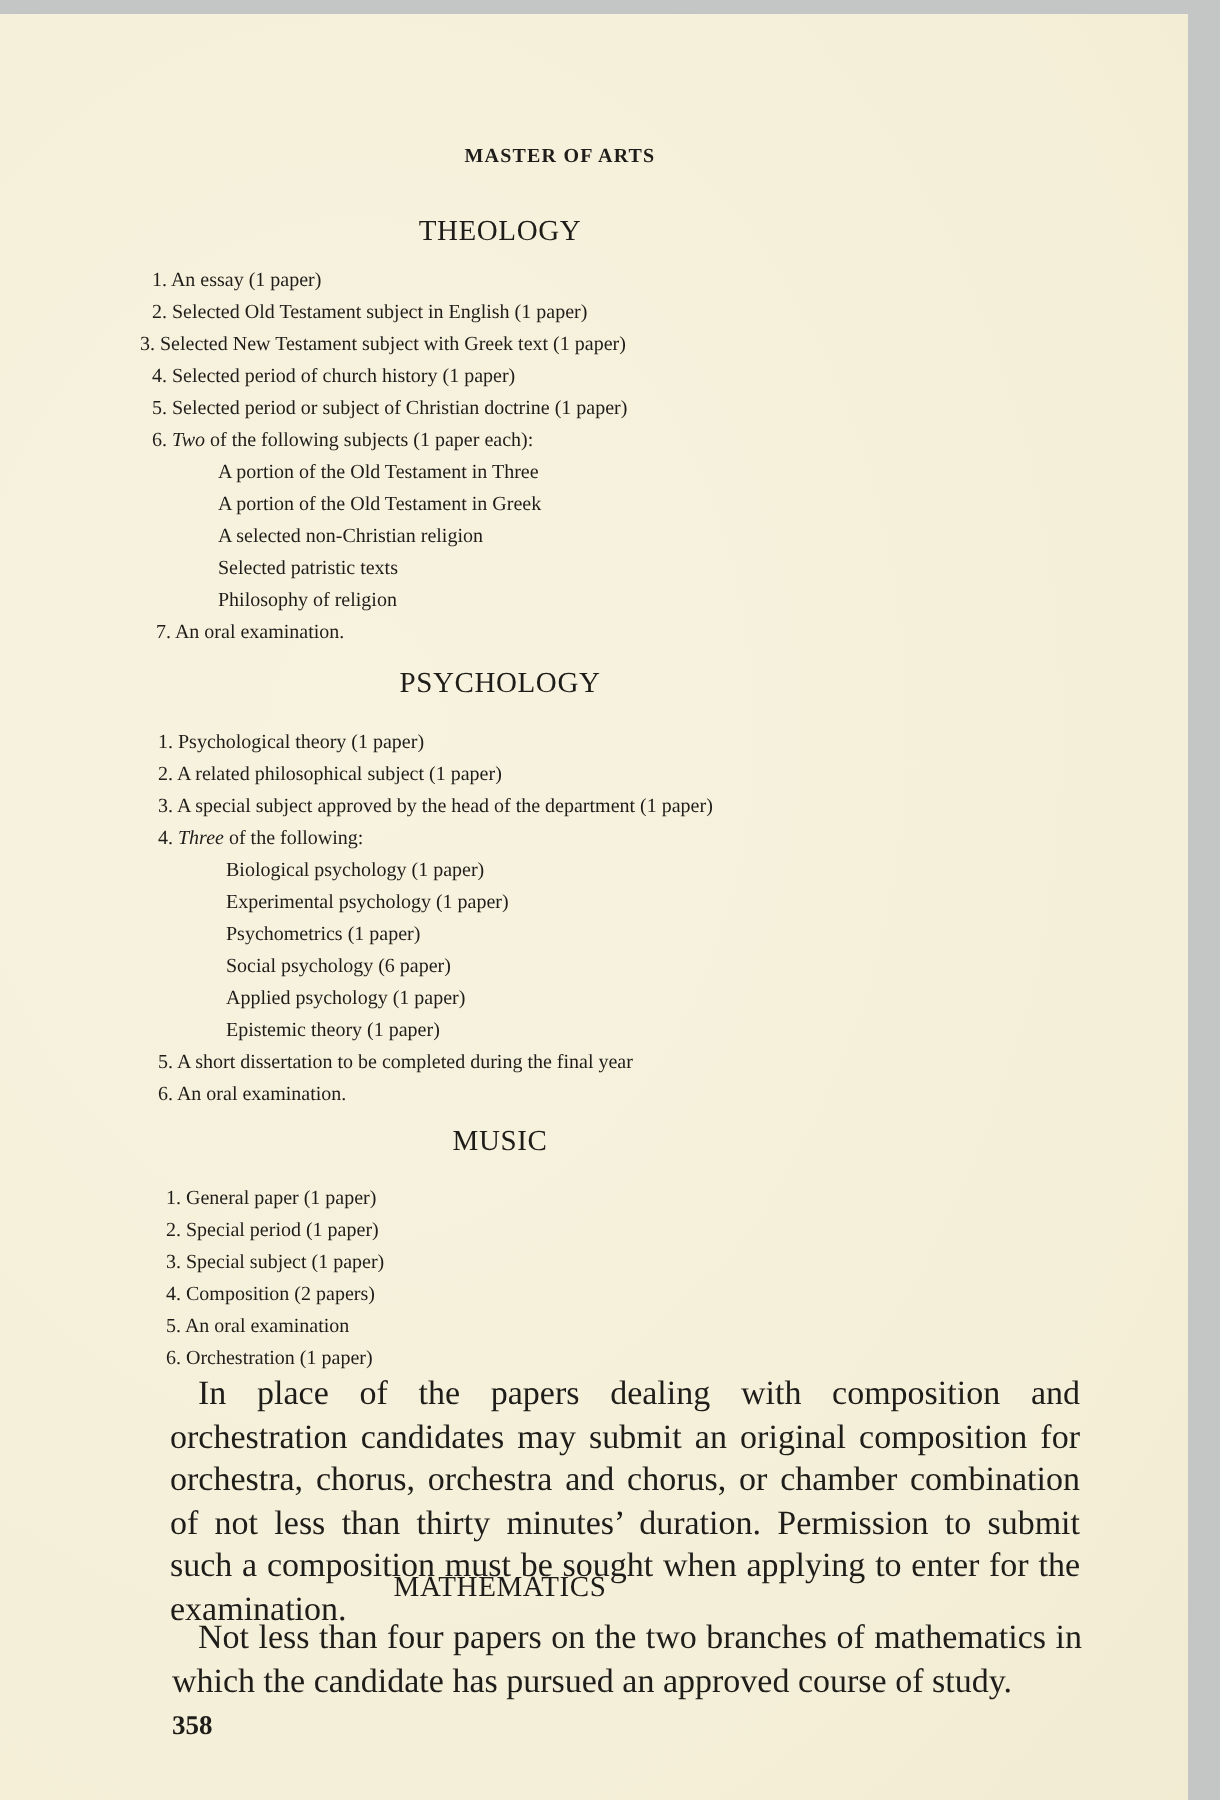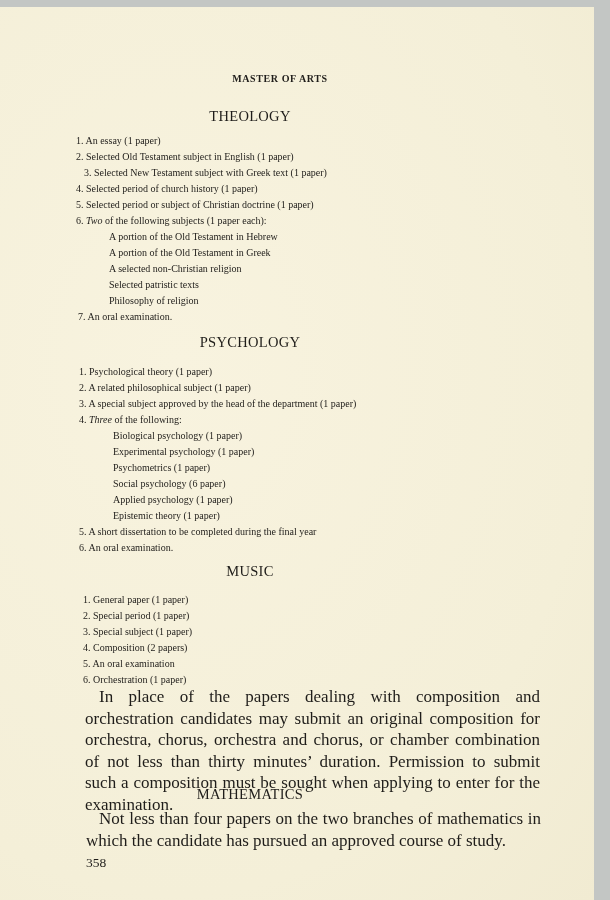--- a/index.html
+++ b/index.html
@@ -22,38 +22,38 @@
   }
   .section-title {
     left: 0; width: 500px; text-align: center;
     font-size: 14.5px; letter-spacing: 0.3px;
   }
   .line { font-size: 10px; line-height: 16px; }
   .para {
     position: absolute; font-size: 17px; line-height: 21.5px;
     text-align: justify; text-align-last: left;
   }
-  .page-num { font-size: 13.5px; }
+  .page-num { font-size: 13.5px; font-weight: bold; }
   i { font-style: italic; }
 </style>
 </head>
 <body>
 
 <div class="page"></div>
 
 <div class="abs running-head">MASTER OF ARTS</div>
 
 <div class="abs section-title" style="top:108px">THEOLOGY</div>
 <div class="abs line" style="left:76px;top:133px">1. An essay (1 paper)</div>
 <div class="abs line" style="left:76px;top:149px">2. Selected Old Testament subject in English (1 paper)</div>
-<div class="abs line" style="left:84px;top:165px">3. Selected New Testament subject with Greek text (1 paper)</div>
+<div class="abs line" style="left:70px;top:165px">3. Selected New Testament subject with Greek text (1 paper)</div>
 <div class="abs line" style="left:76px;top:181px">4. Selected period of church history (1 paper)</div>
 <div class="abs line" style="left:76px;top:197px">5. Selected period or subject of Christian doctrine (1 paper)</div>
 <div class="abs line" style="left:76px;top:213px"><span>6.</span> <i>Two</i><span> of the following subjects (1 paper each):</span></div>
-<div class="abs line" style="left:109px;top:229px">A portion of the Old Testament in Hebrew</div>
+<div class="abs line" style="left:109px;top:229px">A portion of the Old Testament in Three</div>
 <div class="abs line" style="left:109px;top:245px">A portion of the Old Testament in Greek</div>
 <div class="abs line" style="left:109px;top:261px">A selected non-Christian religion</div>
 <div class="abs line" style="left:109px;top:277px">Selected patristic texts</div>
 <div class="abs line" style="left:109px;top:293px">Philosophy of religion</div>
 <div class="abs line" style="left:78px;top:309px">7. An oral examination.</div>
 
 <div class="abs section-title" style="top:334px">PSYCHOLOGY</div>
 <div class="abs line" style="left:79px;top:364px">1. Psychological theory (1 paper)</div>
 <div class="abs line" style="left:79px;top:380px">2. A related philosophical subject (1 paper)</div>
 <div class="abs line" style="left:79px;top:396px">3. A special subject approved by the head of the department (1 paper)</div>

